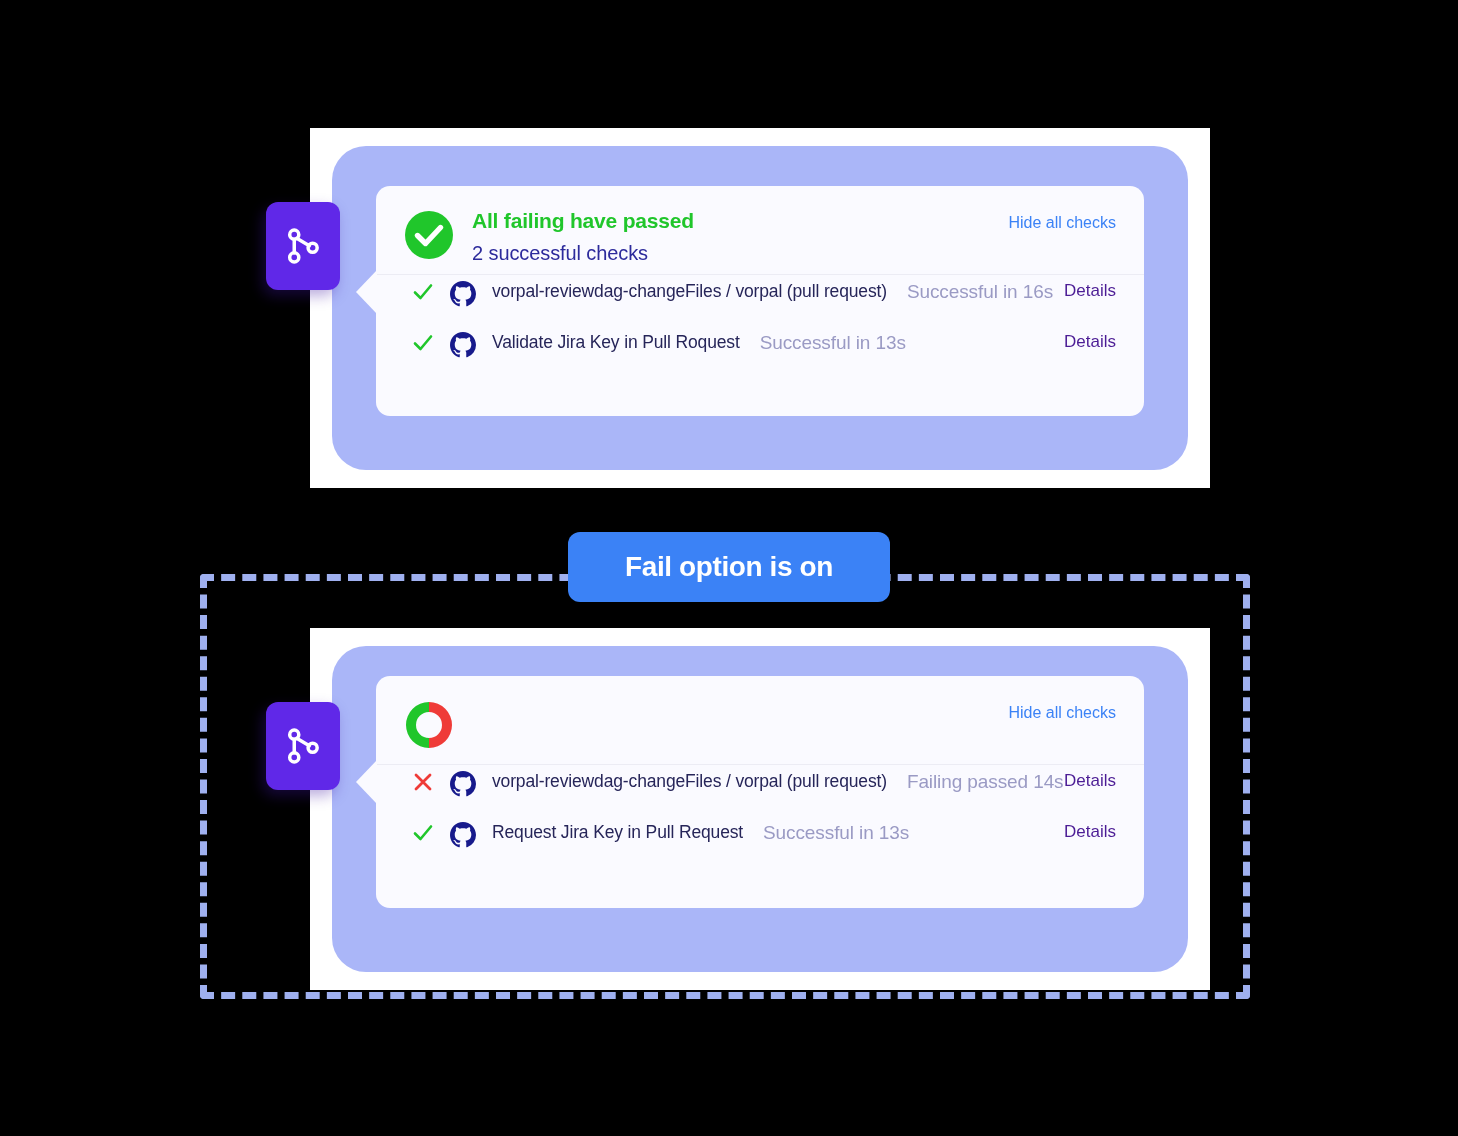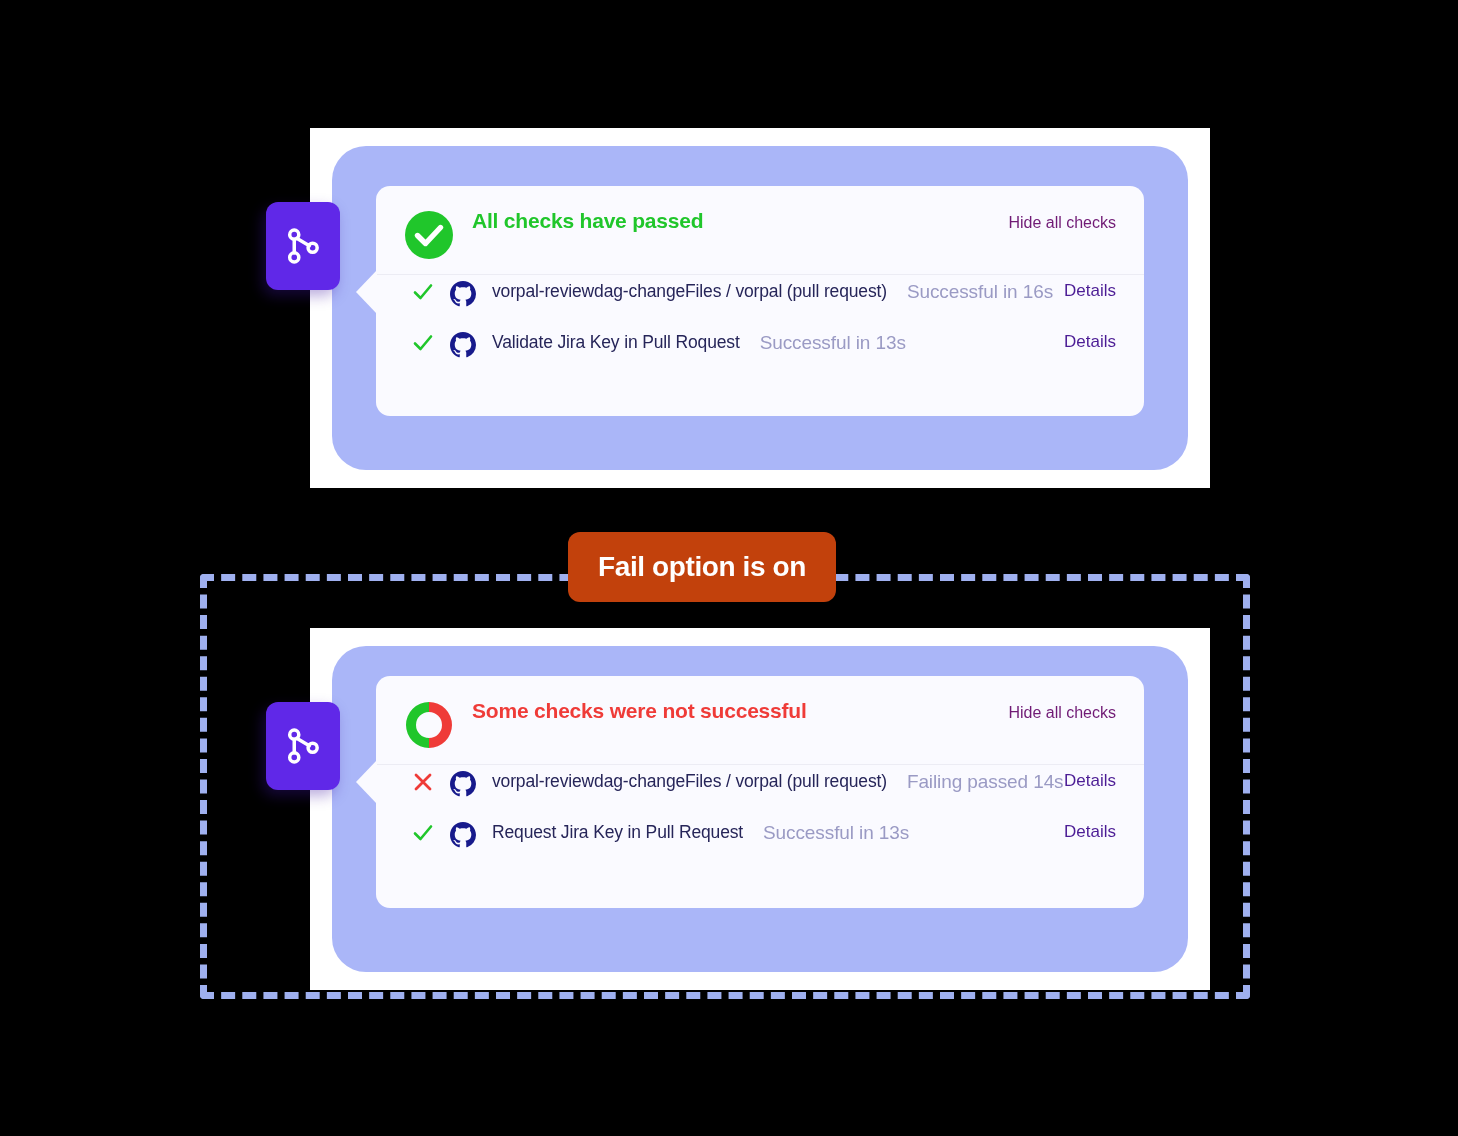--- a/index.html
+++ b/index.html
@@ -85,21 +85,21 @@
   .head-title.fail{color:#ef3b38;}
   .head-sub{
     font-size:20px;color:#2d2b9c;
     line-height:24px;margin:0;
     letter-spacing:-.1px;
   }
   .hide-link{
     position:absolute;
     right:28px; top:28px;
     font-size:16px;
-    color:#701a75;
+    color:#3b82f6;
     white-space:nowrap;
     cursor:pointer;
   }
 
   
   .card-divider{
     height:1px;background:#ececf4;
     margin:0 0 0 0;
   }
 
@@ -160,22 +160,22 @@
     width:34px;height:62px;
     background:#aab6f8;
   }
   .tile-nub.one{ left:318px; top:215px; }
   .tile-nub.two{ left:318px; top:715px; }
 
   
   .fail-badge{
     position:absolute;
     left:568px; top:532px;
-    width:268px; height:70px;
-    background:#c2410c;
+    width:322px; height:70px;
+    background:#3b82f6;
     border-radius:12px;
     display:flex;align-items:center;justify-content:center;
     z-index:20;
   }
   .fail-badge-label{
     color:#ffffff;
     font-size:28px;
     font-weight:bold;
     letter-spacing:-.4px;
   }
@@ -190,21 +190,22 @@
 
   <div class="card">
     <div class="card-pointer"></div>
 
     <div class="card-head">
       <svg class="status-mark" viewBox="0 0 50 50">
         <circle cx="25" cy="25" r="24" fill="#20c62b"></circle>
         <path d="M13.5 25.5 L21.5 33.5 L36.5 17.5" fill="none" stroke="#ffffff" stroke-width="5.4" stroke-linecap="round" stroke-linejoin="round"></path>
       </svg>
       <div class="head-text">
-        <div class="head-title pass">All checks have passed</div>
+        <div class="head-title pass">All failing have passed</div>
+        <div class="head-sub">2 successful checks</div>
       </div>
       <div class="hide-link">Hide all checks</div>
     </div>
 
     <div class="card-divider"></div>
 
     <div class="rows">
       <div class="row">
         <span class="row-mark">
           <svg viewBox="0 0 22 22" width="22" height="22">
@@ -260,21 +261,20 @@
 
   <div class="card">
     <div class="card-pointer"></div>
 
     <div class="card-head">
       <svg class="status-mark" viewBox="0 0 50 50">
         <path d="M25 2 A23 23 0 0 1 25 48 L25 38 A13 13 0 0 0 25 12 Z" fill="#ef3b38"></path>
         <path d="M25 2 A23 23 0 0 0 25 48 L25 38 A13 13 0 0 1 25 12 Z" fill="#20c62b"></path>
       </svg>
       <div class="head-text">
-        <div class="head-title fail">Some checks were not successful</div>
       </div>
       <div class="hide-link">Hide all checks</div>
     </div>
 
     <div class="card-divider"></div>
 
     <div class="rows">
       <div class="row">
         <span class="row-mark">
           <svg viewBox="0 0 22 22" width="22" height="22">

